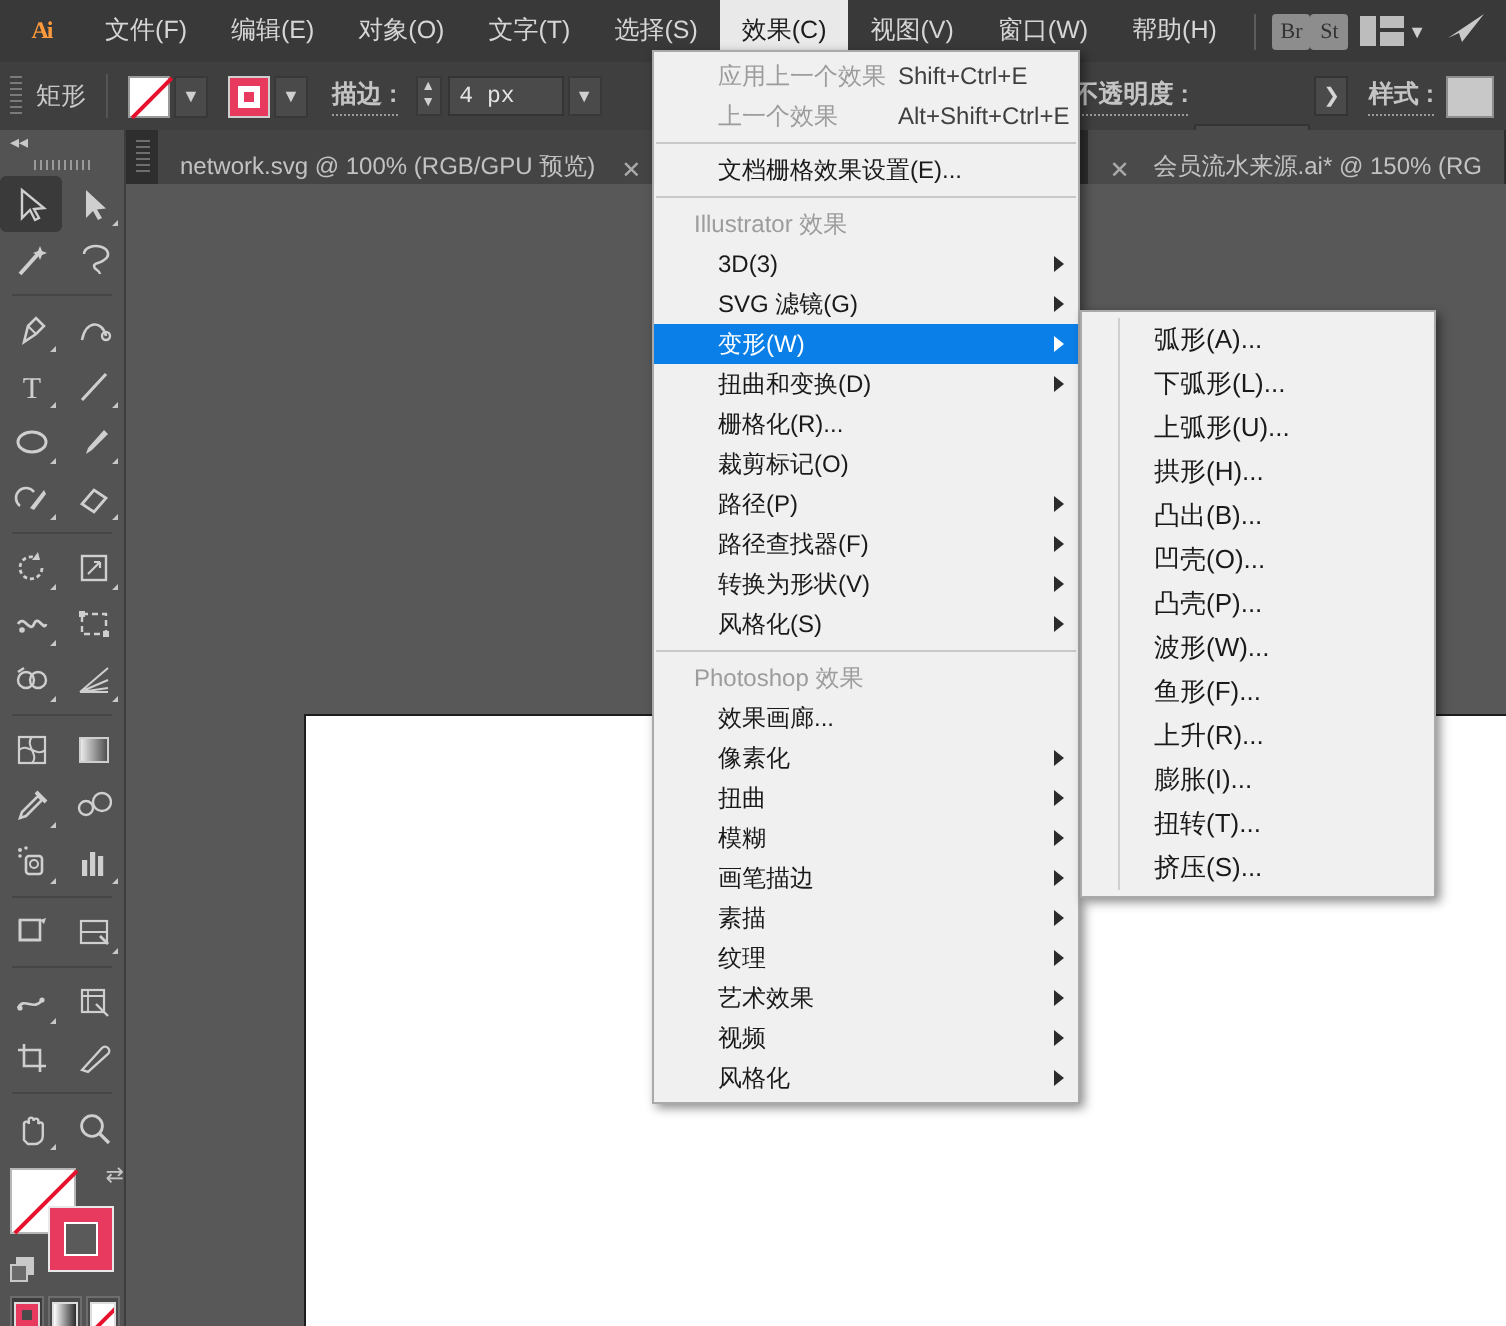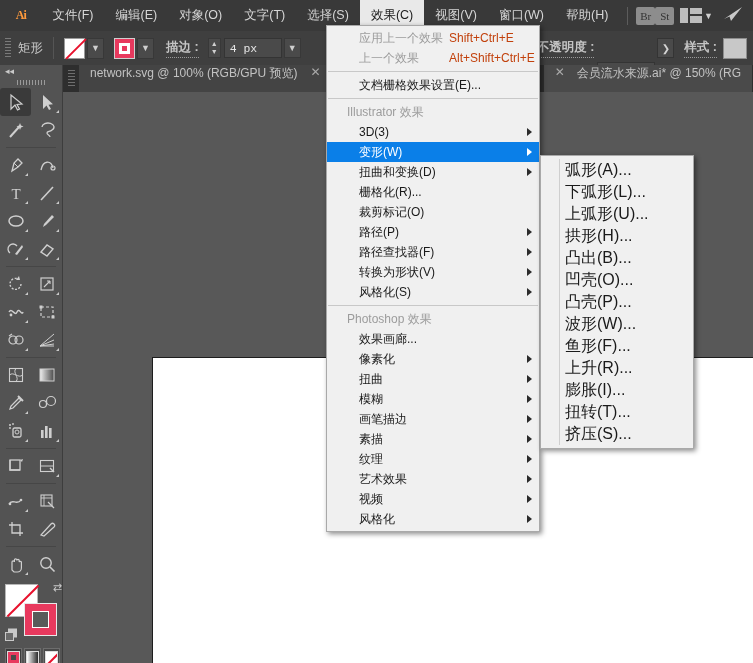--- a/index.html
+++ b/index.html
@@ -58,21 +58,21 @@
              color:#e4e4e4;font-size:11.5px;display:flex;align-items:center;padding:0 5px;margin-top:47px;}
   .arrow-btn{width:17px;height:20px;background:#4a4a4a;border:1px solid #343434;box-sizing:border-box;
              display:flex;align-items:center;justify-content:center;color:#d4d4d4;font-size:10px;margin-left:2px;}
   .style-box{width:24px;height:21px;background:#c8c8c8;border:1px solid #8d8d8d;box-sizing:border-box;margin-left:3px;}
 
   
   .tabbar{position:absolute;left:0;top:65px;width:753px;height:27px;background:#2e2e2e;
           display:flex;align-items:stretch;}
   .tab-grip{width:7px;margin:5px 4px 5px 6px;
         background:repeating-linear-gradient(to bottom,#6e6e6e 0 1px,transparent 1px 3px);}
-  .tab{display:flex;align-items:flex-start;padding:0 11px;background:#444;color:#c2c2c2;font-size:12px;
+  .tab{display:flex;align-items:flex-end;padding:0 11px;background:#444;color:#c2c2c2;font-size:12px;
        border-right:1px solid #2e2e2e;white-space:nowrap;}
   .tab .x{margin-left:13px;color:#aaa;font-size:12px;}
   .tab2{background:#4a4a4a;}
 
   
   .toolbar{position:absolute;left:0;top:65px;width:62px;height:598px;background:#535353;
            border-right:1px solid #3d3d3d;z-index:6;}
   .tb-head{height:12px;color:#c9c9c9;font-size:9px;padding-left:5px;line-height:12px;}
   .tb-grip{height:11px;display:flex;align-items:center;justify-content:center;}
   .tb-grip i{width:28px;height:5px;
@@ -110,27 +110,27 @@
   .canvas{position:absolute;left:62px;top:92px;width:691px;height:571px;background:#585858;overflow:hidden;}
   .artboard{position:absolute;left:90px;top:265px;width:1000px;height:760px;background:#fff;
             border:1px solid #1d1d1d;box-sizing:border-box;}
 
   
   .dropdown{position:absolute;left:326px;top:25px;width:212px;background:#f0f0f0;
             border:1px solid #a9a9a9;box-shadow:2px 2px 5px rgba(0,0,0,.45);
             padding:2px 0;z-index:30;color:#1a1a1a;font-size:12px;}
   .submenu{position:absolute;left:540px;top:155px;width:152px;background:#f0f0f0;
            border:1px solid #a9a9a9;box-shadow:2px 2px 5px rgba(0,0,0,.45);
-           padding:3px 0;z-index:31;color:#1a1a1a;font-size:16px;}
+           padding:3px 12px;z-index:31;color:#1a1a1a;font-size:13px;}
   .mrow{height:20px;line-height:20px;padding:0 8px 0 32px;white-space:nowrap;position:relative;}
   .mrow.hl{background:#0a7fe8;color:#fff;}
   .mrow.dis{color:#9c9c9c;}
   .mrow.hdr{color:#9c9c9c;padding-left:20px;}
   .mrow .sc{position:absolute;right:auto;left:122px;color:#8e8e8e;}
-  .mrow.dis .sc{color:#c2410c;}
+  .mrow.dis .sc{color:#404040;}
   .mrow .sub-arrow{position:absolute;right:7px;top:6px;width:0;height:0;
         border-top:4px solid transparent;border-bottom:4px solid transparent;border-left:5px solid #2b2b2b;}
   .mrow.hl .sub-arrow{border-left-color:#fff;}
   .msep{height:1px;background:#c8c8c8;margin:3px 1px;}
   .submenu .mrow{padding-left:24px;height:22px;line-height:22px;}
   .sub-rail{position:absolute;left:18px;top:3px;bottom:3px;width:1px;background:#cfcfcf;}
 </style>
 </head>
 <body>
 
@@ -543,20 +543,21 @@
   </div>
 
   <div class="dropdown" id="effects-menu">
       <div class="mrow dis"><span>应用上一个效果</span><span class="sc">Shift+Ctrl+E</span></div>
       <div class="mrow dis"><span>上一个效果</span><span class="sc">Alt+Shift+Ctrl+E</span></div>
       <div class="msep"></div>
       <div class="mrow"><span>文档栅格效果设置(E)...</span></div>
       <div class="msep"></div>
       <div class="mrow hdr">Illustrator 效果</div>
       <div class="mrow"><span>3D(3)</span><span class="sub-arrow"></span></div>
+      <div class="mrow"><span>SVG 滤镜(G)</span><span class="sub-arrow"></span></div>
       <div class="mrow hl"><span>变形(W)</span><span class="sub-arrow"></span></div>
       <div class="mrow"><span>扭曲和变换(D)</span><span class="sub-arrow"></span></div>
       <div class="mrow"><span>栅格化(R)...</span></div>
       <div class="mrow"><span>裁剪标记(O)</span></div>
       <div class="mrow"><span>路径(P)</span><span class="sub-arrow"></span></div>
       <div class="mrow"><span>路径查找器(F)</span><span class="sub-arrow"></span></div>
       <div class="mrow"><span>转换为形状(V)</span><span class="sub-arrow"></span></div>
       <div class="mrow"><span>风格化(S)</span><span class="sub-arrow"></span></div>
       <div class="msep"></div>
       <div class="mrow hdr">Photoshop 效果</div>

